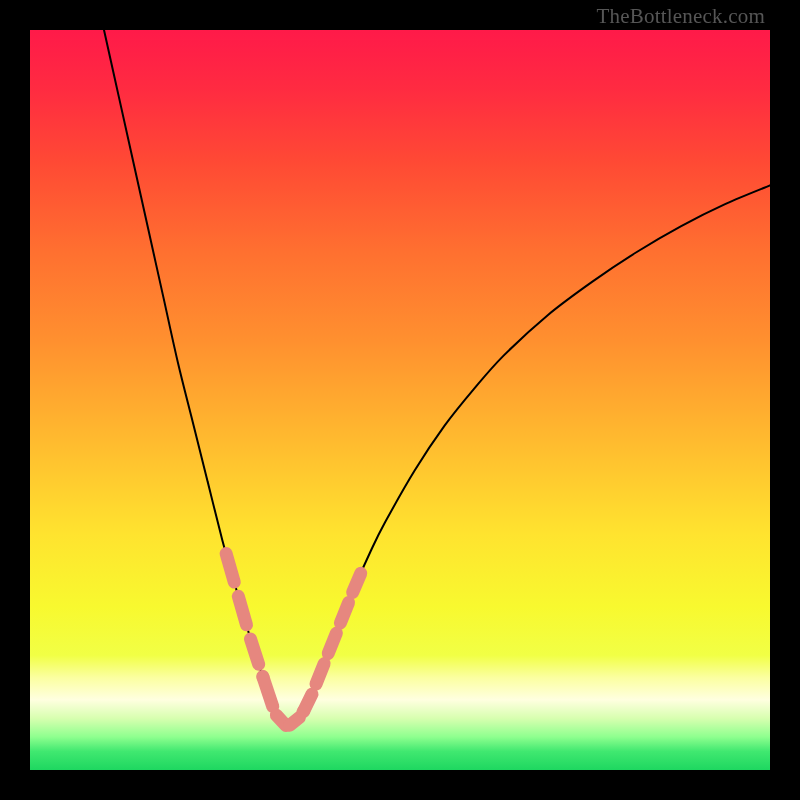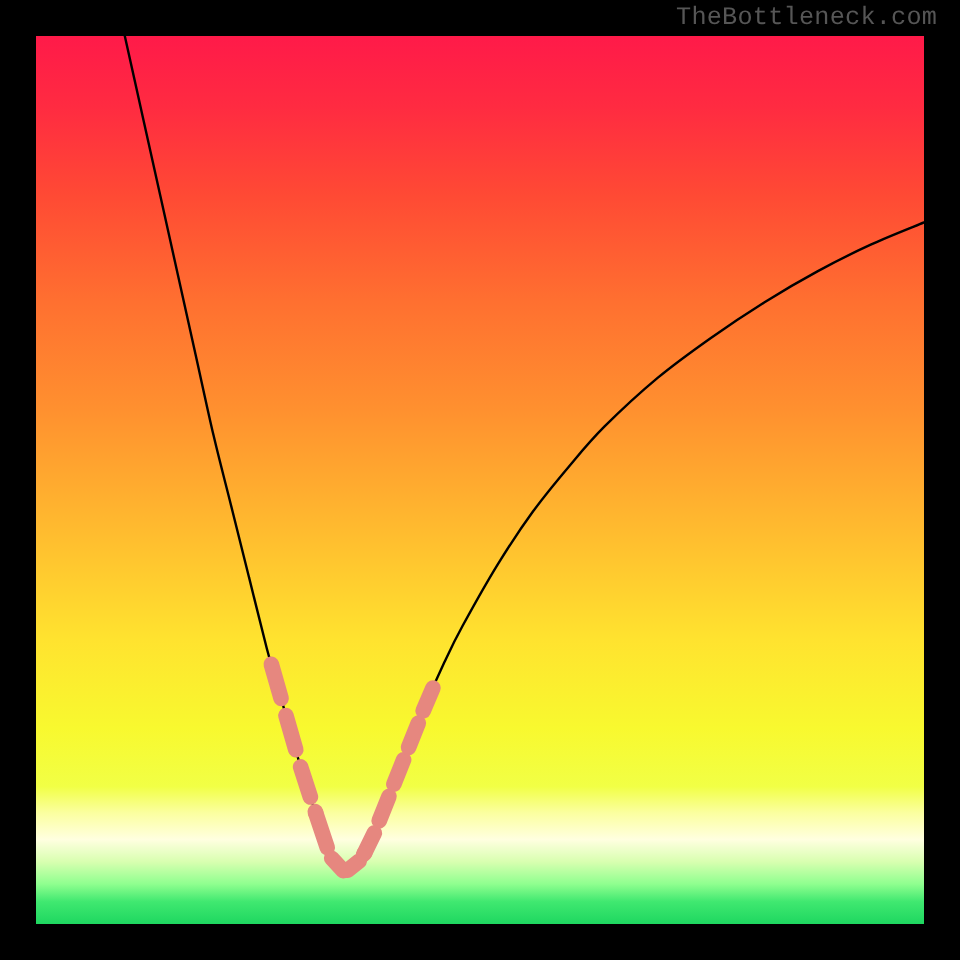--- a/index.html
+++ b/index.html
@@ -26,22 +26,22 @@
     height: 740px;
     overflow: hidden;
   }
   .gradient {
     position: absolute;
     inset: 0;
   }
   .watermark {
     position: absolute;
     top: 4px;
-    right: 19px;
-    font-family: Liberation Mono, monospace;
+    right: 35px;
+    font-family: Liberation Serif, serif;
     font-size: 21px;
     color: #565656;
     letter-spacing: 0.2px;
   }
   svg {
     position: absolute;
     inset: 0;
   }
   .curve {
     fill: none;

